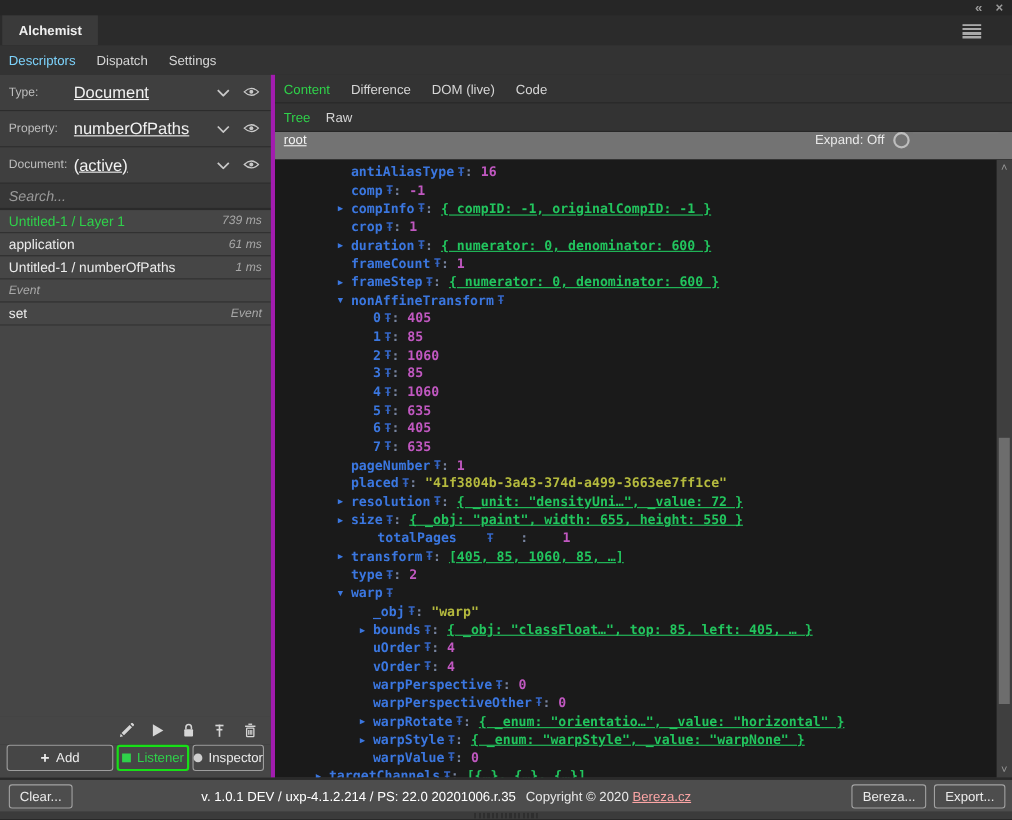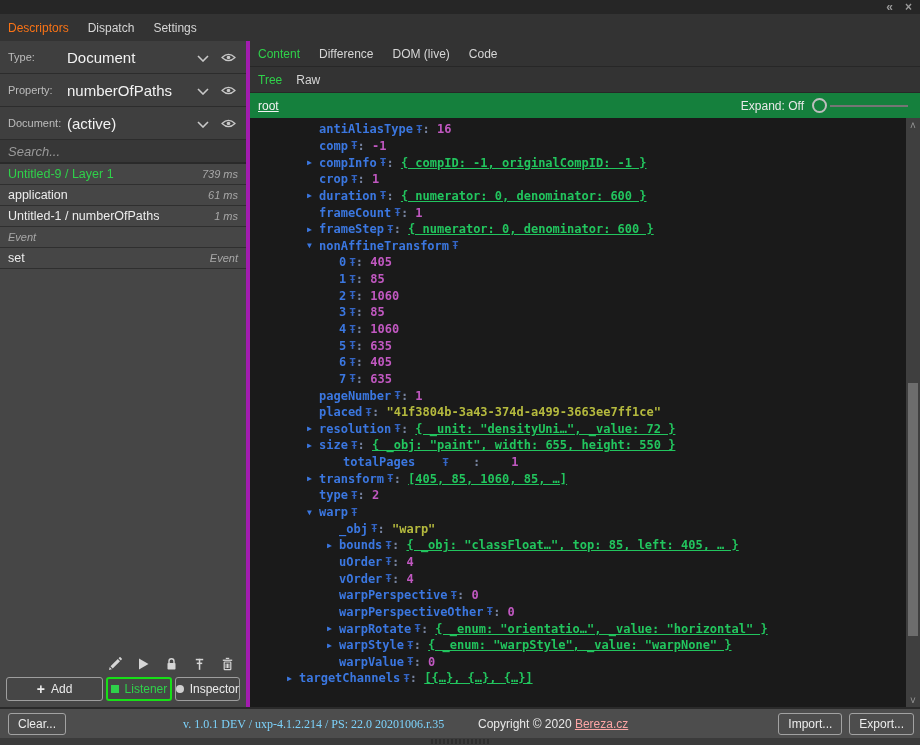--- a/index.html
+++ b/index.html
@@ -10,30 +10,30 @@
   
   .titlebar { height:14px; background:#262626; display:flex; justify-content:flex-end; align-items:center; gap:12px; padding-right:8px; }
   .titlebar .tb-icon { color:#9a9a9a; font-size:12px; line-height:10px; font-weight:bold; cursor:default; }
   .tabstrip { height:27px; background:#2b2b2b; display:flex; align-items:flex-end; position:relative; }
   .panel-tab { height:27px; background:#3a3a3a; color:#f0f0f0; font-weight:bold; font-size:12px;
     display:flex; align-items:center; padding:0 15px; margin-left:2px; }
   .hamburger { position:absolute; right:28px; top:8px; width:17px; height:13px;
     background:repeating-linear-gradient(to bottom,#a9a9a9 0,#a9a9a9 2px,transparent 2px,transparent 3.7px); }
   .menubar { height:27px; background:#333333; display:flex; align-items:center; padding-left:8px; gap:19px; }
   .menu-item { font-size:12px; color:#d6d6d6; }
-  .menu-item.active { color:#f97316; }
+  .menu-item.active { color:#7dd3fc; }
 
   
   .main { flex:1; display:flex; min-height:0; }
   .sidebar { width:250px; background:#333333; border-right:4px solid #a21caf; display:flex; flex-direction:column; }
 
   .filter-row { height:33px; background:#3f3f3f; border-bottom:1px solid #2c2c2c;
     display:flex; align-items:center; padding:0 10px 0 8px; }
   .filter-label { width:59px; font-size:11px; color:#bdbdbd; }
-  .filter-value { flex:1; font-size:15px; color:#f2f2f2; white-space:nowrap; overflow:hidden; }
+  .filter-value { flex:1; font-size:15px; color:#f2f2f2; white-space:nowrap; overflow:hidden;text-decoration:underline; }
   .filter-icons { display:flex; align-items:center; gap:12px; }
 
   .search-row { height:24px; background:#373737; border-bottom:2px solid #2a2a2a; display:flex; }
   .search-input { width:100%; background:transparent; border:none; outline:none; padding:0 8px;
     font-style:italic; font-size:13px; color:#cfcfcf; font-family:"Liberation Sans",sans-serif; }
   .search-input::placeholder { color:#9a9a9a; }
 
   .desc-list { background:#464646; }
   .desc-row { height:21px; border-bottom:1px solid #2f2f2f; display:flex; align-items:center;
     padding:0 8px; font-size:12.5px; color:#ececec; cursor:default; }
@@ -56,21 +56,21 @@
   .glyph-plus { font-weight:bold; font-size:14px; color:#ececec; }
 
   
   .rightpanel { flex:1; display:flex; flex-direction:column; min-width:0; }
   .ctabs { height:26px; background:#333333; border-bottom:1px solid #272727;
     display:flex; align-items:center; gap:19px; padding-left:8px; }
   .ctab { font-size:12px; color:#d6d6d6; }
   .ctab.active { color:#2fd14a; }
   .subtabs { height:26px; background:#333333; border-bottom:1px solid #272727;
     display:flex; align-items:center; gap:14px; padding-left:8px; }
-  .rootbar { height:25px; background:#15803d; display:flex; align-items:center; padding:0 8px; }
+  .rootbar { height:25px; background:#737373; display:flex; padding:0 8px; }
   .root-link { font-size:12px; color:#f2f2f2; text-decoration:underline; cursor:default; }
   .rootbar .spacer { flex:1; }
   .expand-label { font-size:12px; color:#e8e8e8; }
   .expand-knob { width:15px; height:15px; border:2px solid #bdbdbd; border-radius:50%; margin:0 3px 0 8px; }
   .expand-track { width:78px; height:2px; background:#757575; margin-right:4px; }
 
   .treewrap { flex:1; position:relative; background:#1a1a1a; min-height:0; overflow:hidden; }
   .tree { position:absolute; inset:0; right:14px; padding-top:3px; overflow:hidden; }
   .tree-row { height:16.65px; display:flex; align-items:center; white-space:pre;
     font-family:"DejaVu Sans Mono", monospace; font-size:12px; font-weight:bold; }
@@ -87,41 +87,45 @@
     display:flex; align-items:center; justify-content:center; }
   .vs-up { top:0; } .vs-down { bottom:0; }
   .vs-thumb { position:absolute; left:2px; width:10px; top:45%; height:43%; background:#6d6d6d; }
 
   
   .footer { height:31px; background:#4d4d4d; border-top:2px solid #2a2a2a; position:relative; flex:none; }
   .f-btn { position:absolute; border:1px solid #a2a2a2; border-radius:3px; background:transparent;
     color:#ececec; font-size:12px; padding:2px 9px; top:4px; height:22px; cursor:default;
     font-family:"Liberation Sans",sans-serif; }
   .f-clear { left:8px; }
-  .f-version { position:absolute; left:183px; top:50%; transform:translateY(-50%); font-size:12px; color:#7dd3fc;font-family:Liberation Serif, serif; }
+  .f-version { position:absolute; left:183px; top:50%; transform:translateY(-50%); font-size:12px; color:#ffffff; }
   .f-copy { position:absolute; left:478px; top:50%; transform:translateY(-50%); font-size:12px; color:#e8e8e8; }
   .f-copy a { color:#fca5a5; text-decoration:underline; }
   .f-right { position:absolute; right:6px; top:0; height:100%; display:flex; align-items:center; gap:7px; }
   .f-right .f-btn { position:static; }
   .bottomstrip { height:7px; background:#3b3b3b; position:relative; flex:none; }
   .grip { position:absolute; left:50%; top:1px; transform:translateX(-50%); width:58px; height:5px;
     background:repeating-linear-gradient(to right,#2e2e2e 0,#2e2e2e 2px,transparent 2px,transparent 4px); }
 
   .icon-svg path, .icon-svg rect, .icon-svg line { vector-effect:non-scaling-stroke; }
 </style>
 </head>
 <body>
 
 <div class="app">
 
   <div class="titlebar">
     <span class="tb-icon">«</span>
     <span class="tb-icon">×</span>
   </div>
 
+  <div class="tabstrip">
+    <div class="panel-tab">Alchemist</div>
+    <div class="hamburger"></div>
+  </div>
 
   <div class="menubar">
     <span class="menu-item active">Descriptors</span>
     <span class="menu-item">Dispatch</span>
     <span class="menu-item">Settings</span>
   </div>
 
   <div class="main">
 
     <div class="sidebar">
@@ -167,21 +171,21 @@
               </svg></span>
         </span>
       </div>
 
       <div class="search-row">
         <input class="search-input" type="text" placeholder="Search..." style="">
       </div>
 
       <div class="desc-list" id="desc-list">
           <div class="desc-row selected">
-    <span class="d-label">Untitled-9 / Layer 1</span>
+    <span class="d-label">Untitled-1 / Layer 1</span>
     <span class="d-meta">739 ms</span>
   </div>
           <div class="desc-row">
     <span class="d-label">application</span>
     <span class="d-meta">61 ms</span>
   </div>
           <div class="desc-row">
     <span class="d-label">Untitled-1 / numberOfPaths</span>
     <span class="d-meta">1 ms</span>
   </div>
@@ -310,20 +314,20 @@
         </div>
       </div>
     </div>
   </div>
 
   <div class="footer">
     <button class="f-btn f-clear">Clear...</button>
     <span class="f-version">v. 1.0.1 DEV / uxp-4.1.2.214 / PS: 22.0 20201006.r.35</span>
     <span class="f-copy"><span>Copyright © 2020 </span><a href="#">Bereza.cz</a></span>
     <span class="f-right">
-      <button class="f-btn">Import...</button>
+      <button class="f-btn">Bereza...</button>
       <button class="f-btn">Export...</button>
     </span>
   </div>
   <div class="bottomstrip">
     <div class="grip"></div>
   </div>
 </div>
 
 </body></html>

